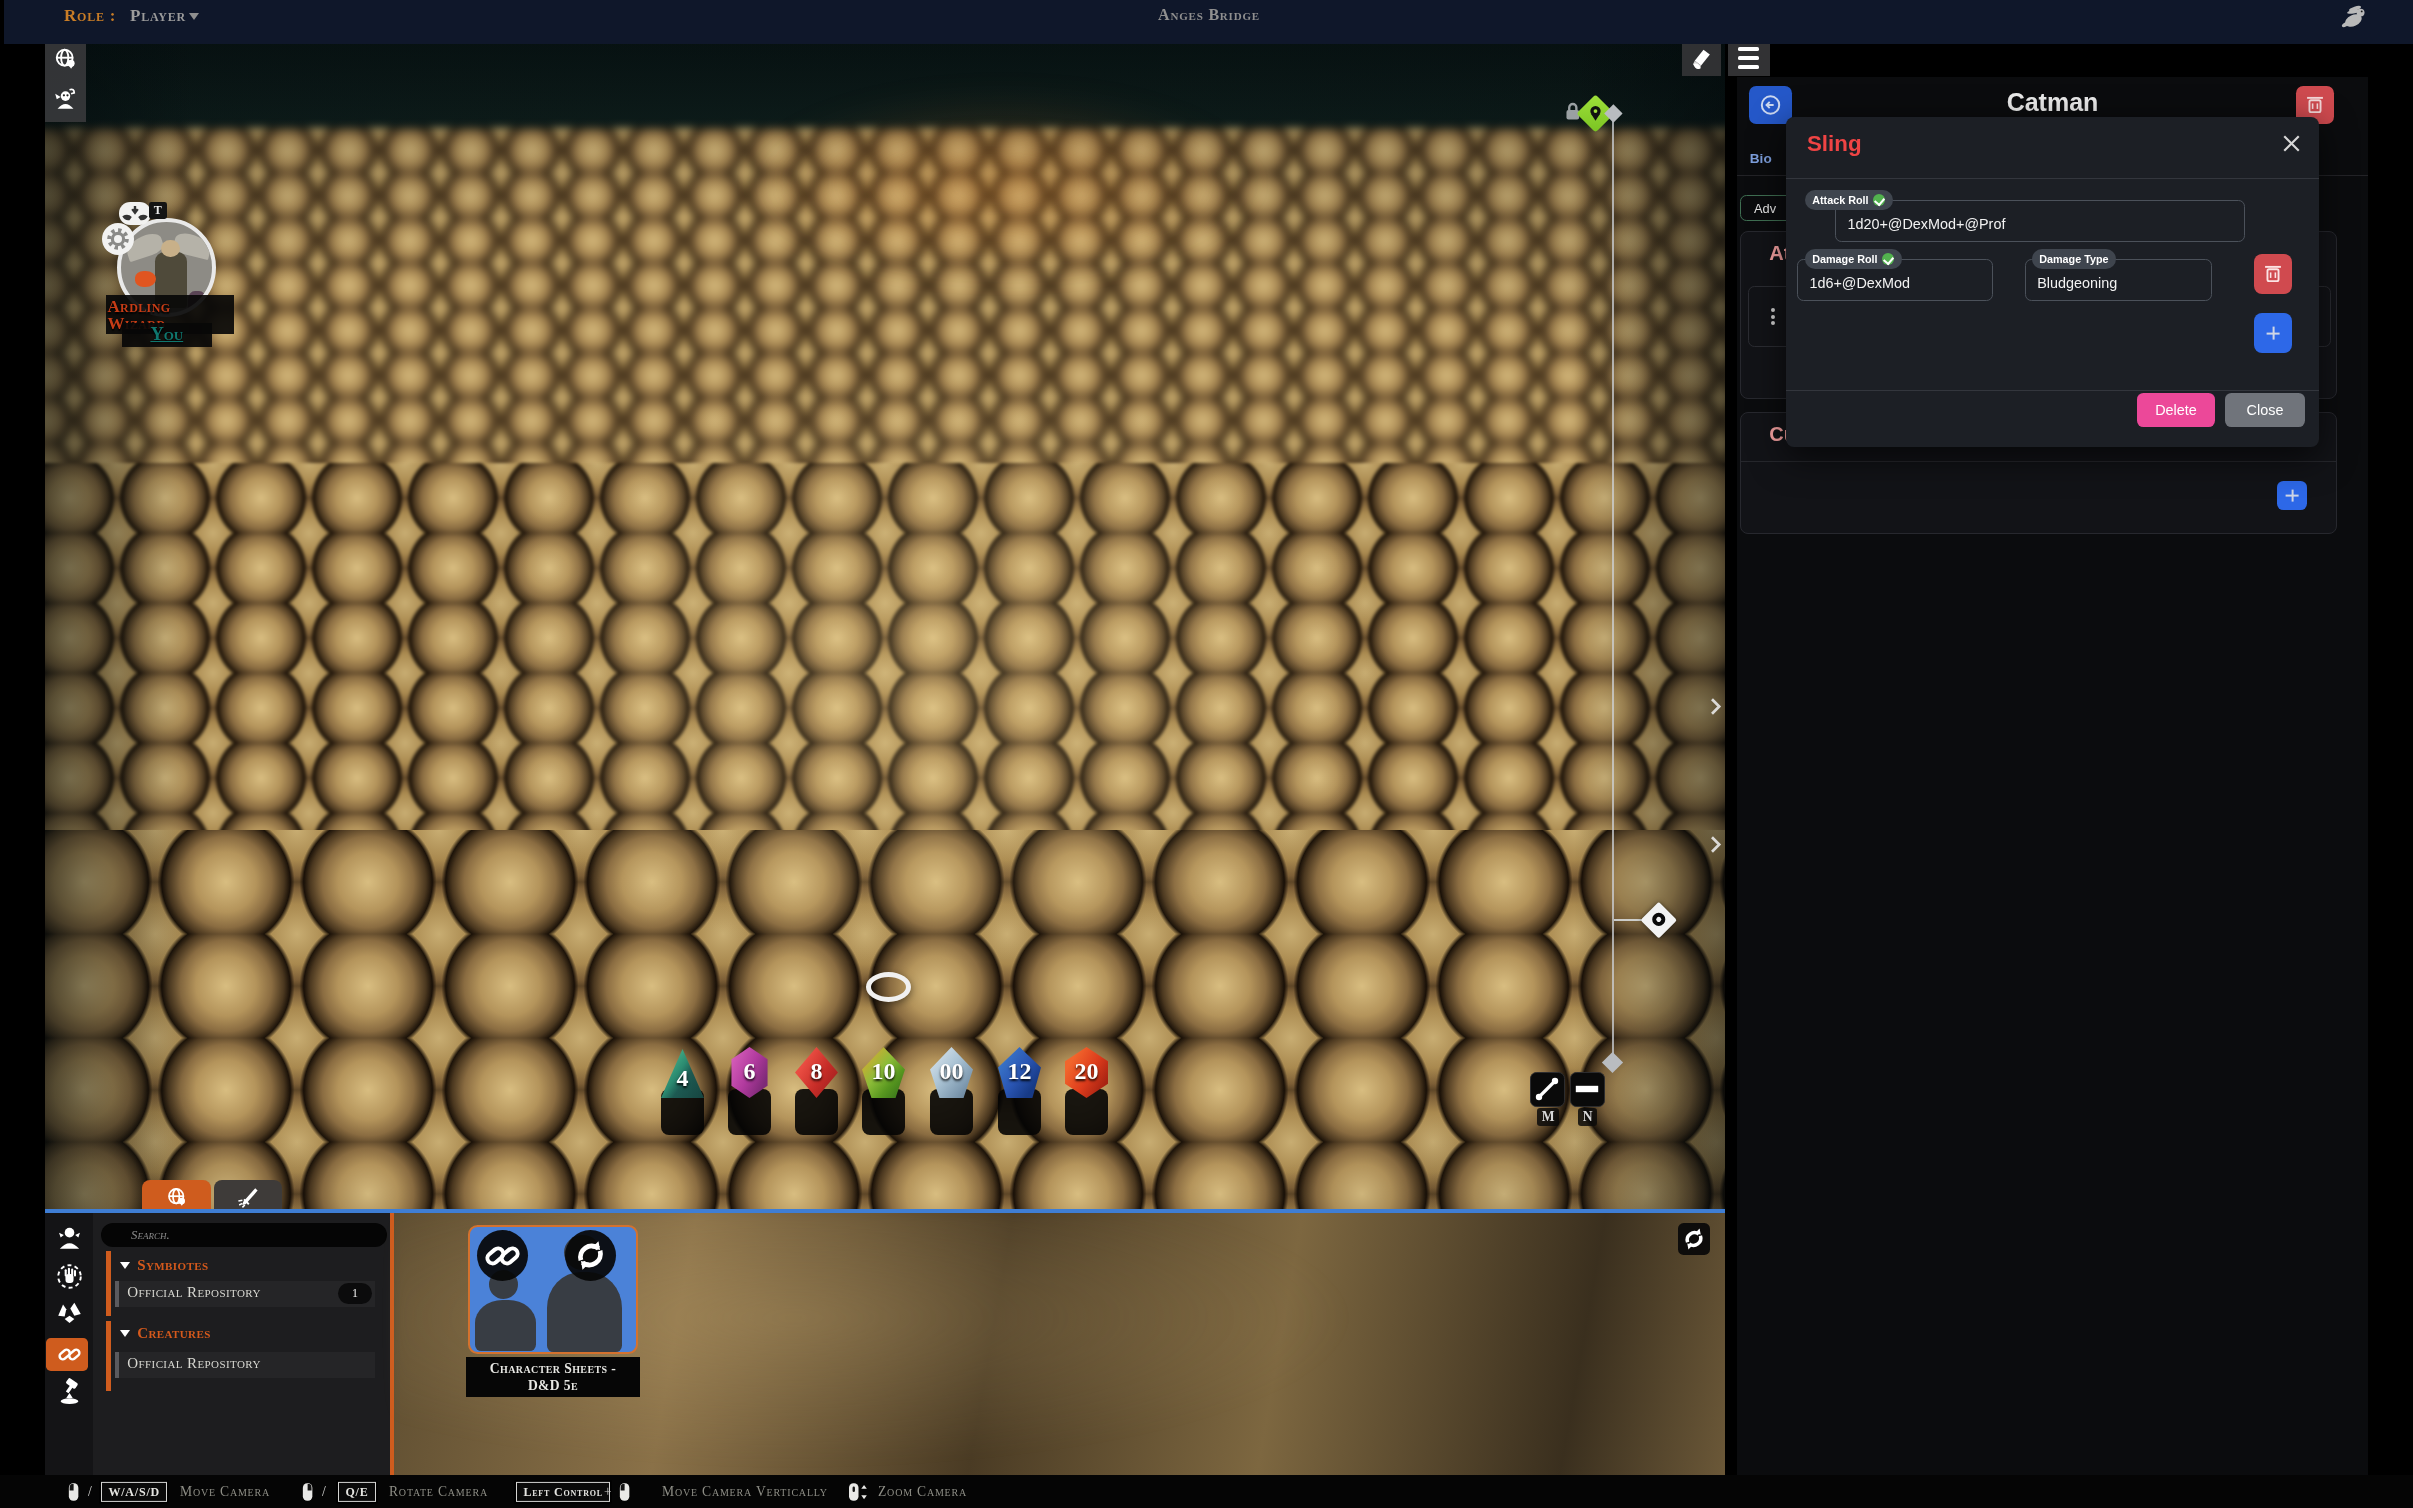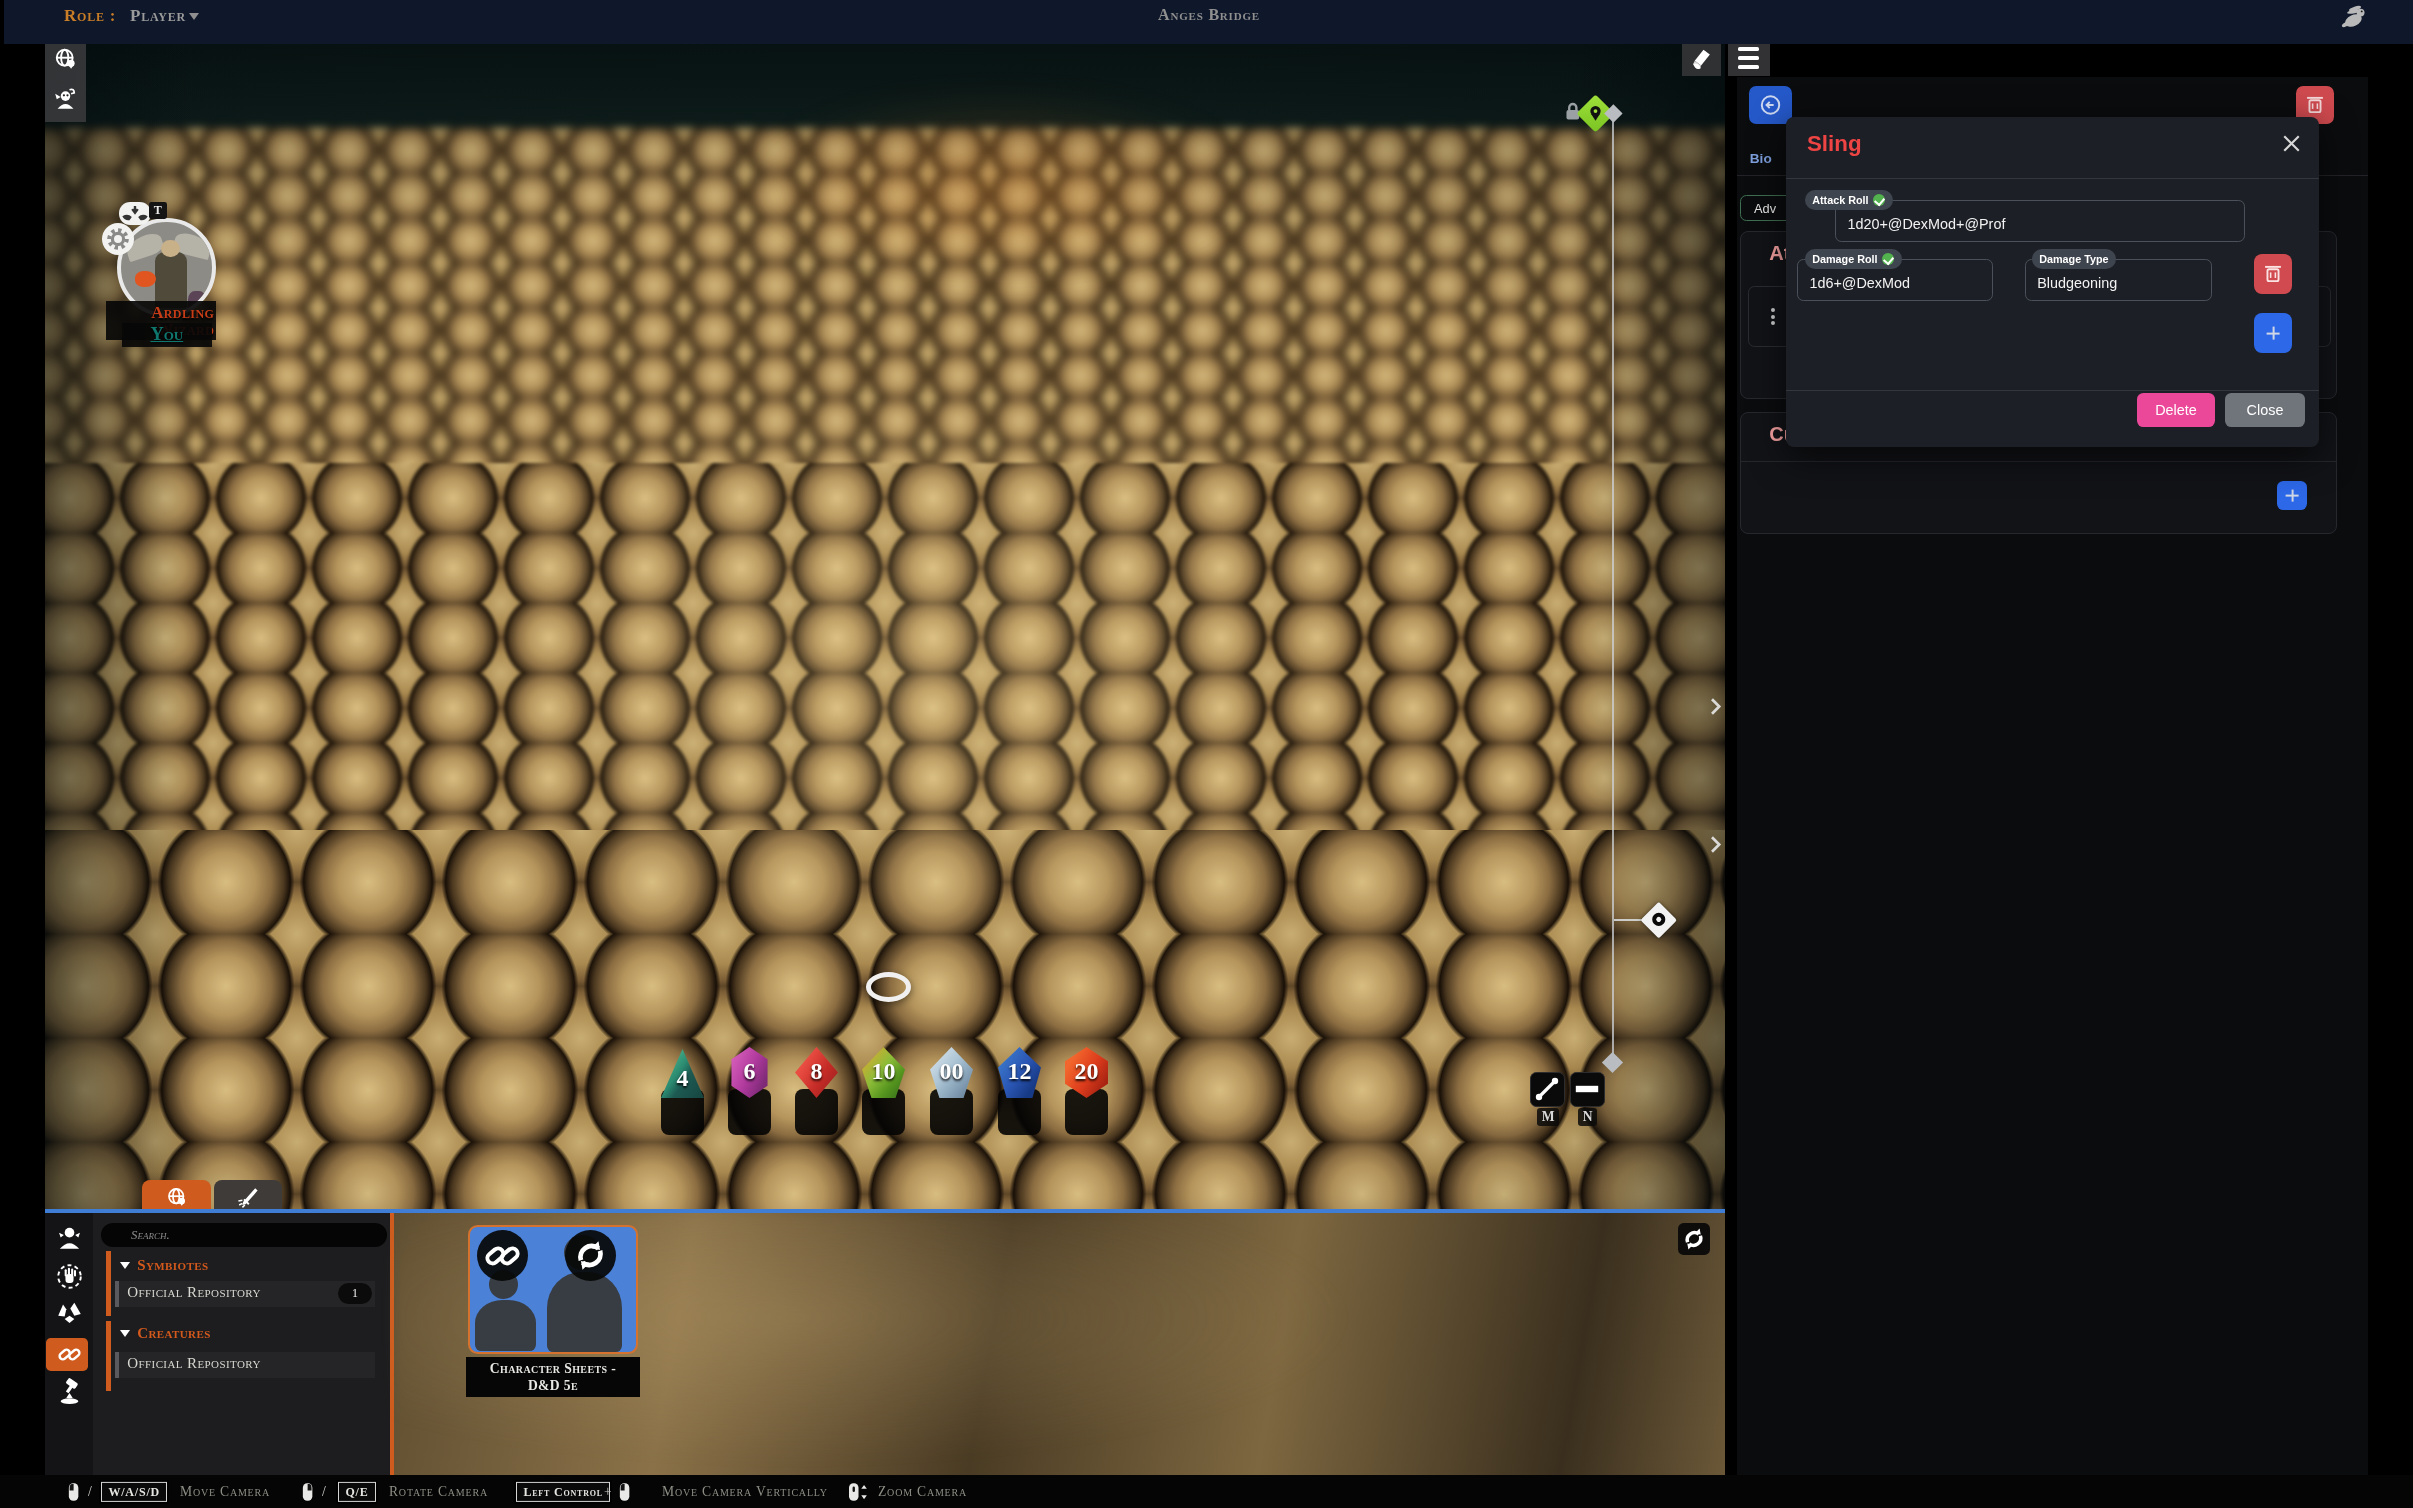--- a/index.html
+++ b/index.html
@@ -42,21 +42,21 @@
   #token { position:absolute; left:117px; top:202px; width:128px; height:144px; z-index:25; cursor:pointer; }
   #token-portrait { position:absolute; left:0; top:16px; width:99px; height:99px; border-radius:50%; background:#8d8b85; border:4px solid #e9e9e9; overflow:hidden; }
   .wing { position:absolute; width:37px; height:21px; background:#b5b2a8; border-radius:60% 100% 10% 60%; }
   #token-body { position:absolute; left:34px; top:30px; width:32px; height:56px; background:#4f4a3a; border-radius:9.6px 9.6px 3.2px 3.2px; }
   #token-head { position:absolute; left:40px; top:17.6px; width:19px; height:17.6px; background:#c8b089; border-radius:50%; }
   #token-pouch { position:absolute; left:14.4px; top:49px; width:21px; height:16px; background:#e05520; border-radius:50% 60% 60% 50%; }
   #token-cat { position:absolute; left:67px; top:69px; width:17.6px; height:21px; background:#5a4455; border-radius:40% 40% 20% 20%; }
   #token-tbadge { position:absolute; left:32px; top:0px; width:17.6px; height:17px; background:#141414; color:#ececec; font:bold 12px "Liberation Serif",serif; text-align:center; line-height:17px; border-radius:2.4px; }
   #token-drop { position:absolute; left:1.6px; top:0px; width:32px; height:23px; background:#f2f2f1; border-radius:11.2px; }
   #token-gear { position:absolute; left:-15px; top:21px; width:32px; height:32px; background:#f2f2f1; border-radius:50%; }
-  #nameplate { position:absolute; left:-11.2px; top:99px; width:110px; background:rgba(8,8,8,.92); padding:3.2px 1.6px 1.6px; text-align:right; }
+  #nameplate { position:absolute; left:-11.2px; top:93px; width:128px; background:rgba(8,8,8,.92); padding:3.2px 1.6px 1.6px; text-align:left; }
   #nameplate .nm { font:bold 17px "Liberation Serif",serif; font-variant:small-caps; color:#c63c16; line-height:17px; letter-spacing:0.4px; text-shadow:0 1.6px 1.6px #000; }
   #youplate { position:absolute; left:4.8px; top:121px; width:90px; background:rgba(8,8,8,.92); text-align:center; padding:0.8px 0 2.4px; }
   #youplate .nm { font:bold 18.4px "Liberation Serif",serif; font-variant:small-caps; color:#0f766e; text-shadow:0 1.6px 1.6px #000;text-decoration:underline; }
 
   
   .die-slot { position:absolute; top:1089px; width:43px; height:46px; background:rgba(4,4,4,.9); border-radius:8px; cursor:pointer; z-index:24; }
   .die { position:absolute; top:1047px; width:43px; height:51px; z-index:25; cursor:pointer; }
   .die .shape { position:absolute; inset:0; }
   .die .num { position:absolute; left:0; right:0; top:11.2px; text-align:center; font:bold 24px "Liberation Serif",serif; color:#fff; text-shadow:0 1.6px 2.4px rgba(0,0,0,.9); }
   .d4 .shape { clip-path:polygon(50% 4%, 100% 100%, 0 100%); background:linear-gradient(125deg,#47b389 20%,#2b8a70 45%,#1d5a52 60%,#16443f); }
@@ -353,20 +353,21 @@
   <div class="bar" style="top:25px"></div>
 </div>
 
 <div id="char-panel">
   <div id="panel-back">
     <svg width="43" height="38" viewBox="0 0 54 48">
       <circle cx="27" cy="24" r="11" fill="none" stroke="#cdd8f0" stroke-width="2.5"></circle>
       <path d="M31 24 h-8 m3 -4 l-4 4 l4 4" stroke="#cdd8f0" stroke-width="2.5" fill="none"></path>
     </svg>
   </div>
+  <div id="panel-title">Catman</div>
   <div id="panel-trash">
     <svg width="38" height="38" viewBox="0 0 48 48">
       <rect x="17" y="18" width="14" height="15" rx="2" fill="none" stroke="#f4d7d8" stroke-width="2.4"></rect>
       <line x1="14" y1="15" x2="34" y2="15" stroke="#f4d7d8" stroke-width="2.4"></line>
       <line x1="21" y1="22" x2="21" y2="29" stroke="#f4d7d8" stroke-width="2"></line>
       <line x1="27" y1="22" x2="27" y2="29" stroke="#f4d7d8" stroke-width="2"></line>
     </svg>
   </div>
   <div id="tab-bio">Bio</div>
   <div id="panel-div1"></div>

